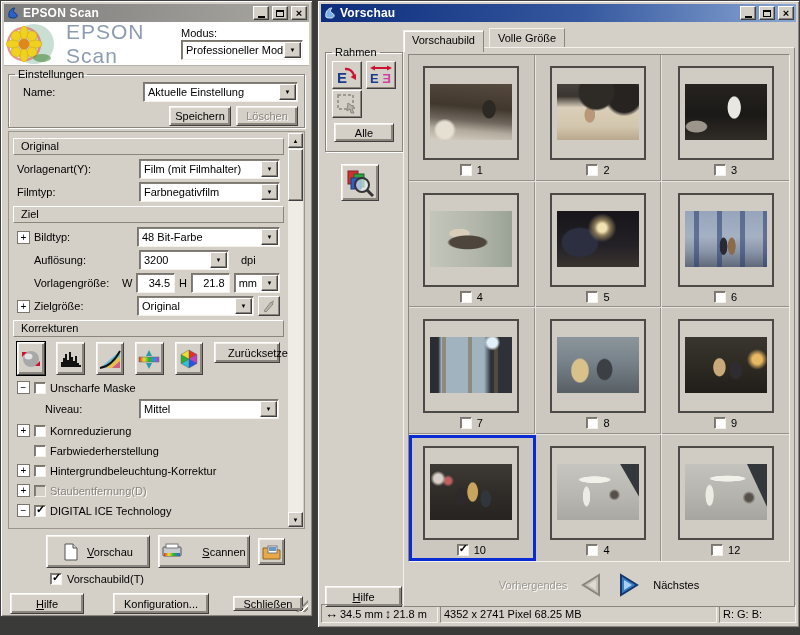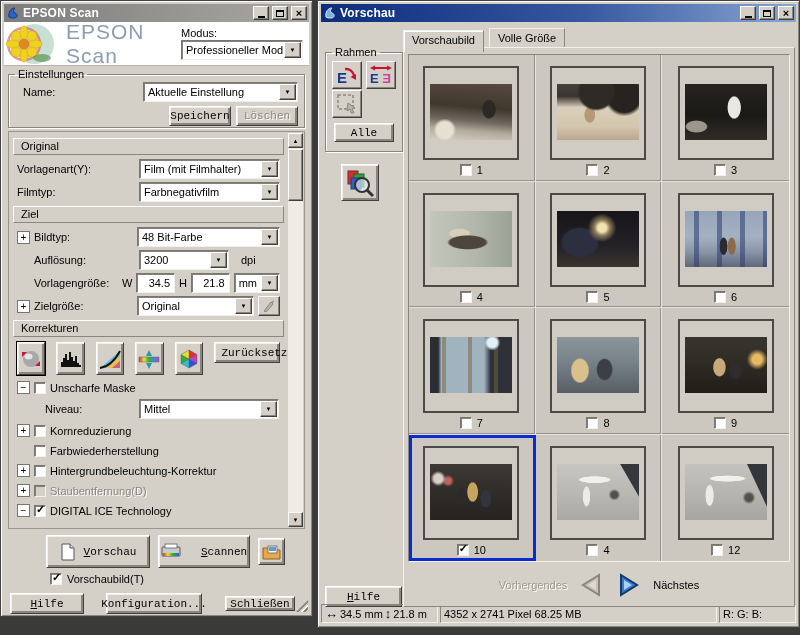--- a/index.html
+++ b/index.html
@@ -14,21 +14,21 @@
   .titlebar.inactive { background:linear-gradient(90deg,#7d7d7d 0%,#aba8a1 100%); }
   .title-text { color:#fff; font-weight:bold; font-size:12px; flex:1; white-space:nowrap; letter-spacing:.2px; }
   .tb-btn { width:16px; height:14px; background:#d4d0c8; border:1px solid; border-color:#fff #404040 #404040 #fff;
             box-shadow:inset -1px -1px 0 #8a867e; display:flex; align-items:center; justify-content:center; }
   .tb-btn .bar { width:7px; height:2px; background:#000; margin-top:7px; }
   .tb-btn .box { width:8px; height:7px; border:1px solid #000; border-top-width:2px; }
   .tb-btn .x { font-weight:bold; font-size:11px; line-height:10px; }
 
   .btn { background:#d4d0c8; border:1px solid; border-color:#fff #404040 #404040 #fff;
          box-shadow:inset 1px 1px 0 #f2efe8, inset -2px -2px 0 #8a867e; font-size:11px;
-         display:flex; align-items:center; justify-content:center; font-family:Liberation Mono, monospace; }
+         display:flex; align-items:center; justify-content:center; font-family:Liberation Sans, sans-serif; }
   .btn.disabled { color:#8a867e; text-shadow:1px 1px 0 #fff; }
 
   fieldset.group { border:1px solid #8a867e; box-shadow:inset 1px 1px 0 #fff, 1px 1px 0 #fff; padding:2px 6px; }
   fieldset.group legend { font-size:11px; padding:0 3px; }
 
   .sunken { background:#fff; border:1px solid; border-color:#7a766e #f4f1ea #f4f1ea #7a766e; box-shadow:inset 1px 1px 0 #85817a; }
   .select { height:20px; display:flex; align-items:center; }
   .select .val { flex:1; padding:0 4px; white-space:nowrap; overflow:hidden; }
   .select .drop { width:17px; height:16px; margin-right:1px; background:#d4d0c8; border:1px solid; border-color:#fff #404040 #404040 #fff;
                   box-shadow:inset -1px -1px 0 #8a867e; font-size:6px; display:flex; align-items:center; justify-content:center; }
@@ -447,22 +447,22 @@
   <div class="cb-row">
     <span class="checkbox">
         <span class="check">✓</span>
       </span>
     <span>Vorschaubild(T)</span>
   </div>
   <div class="bottom-row">
     <button class="btn" style="width:74px; height:21px;">
       <span><u>H</u>ilfe</span>
     </button>
-    <button class="btn" style="width:96px; height:21px; margin-left:22px;">Konfiguration...</button>
-    <button class="btn" style="width:70px; height:15px; margin-left:auto; margin-right:8px;">Schließen</button>
+    <button class="btn" style="width:96px; height:21px; margin-left:29px;">Konfiguration...</button>
+    <button class="btn" style="width:70px; height:15px; margin-left:auto; ">Schließen</button>
   </div>
   <div class="grip"></div>
 </div>
 
 <div class="win" id="pvwin">
   <div class="titlebar active">
     <svg width="14" height="14">
         <path d="M3 11 C2 6 5 2 9 2 C7 4 7 6 9 7 C12 8 12 12 8 12 C6 12 4 12 3 11 Z" fill="#7ab0e8" stroke="#dbe6f4"></path>
       </svg>
     <span class="title-text">Vorschau</span>

